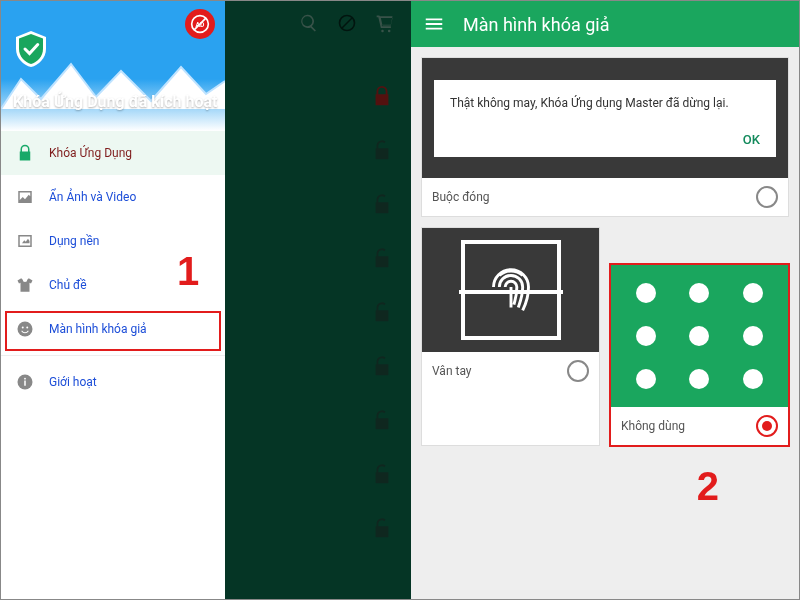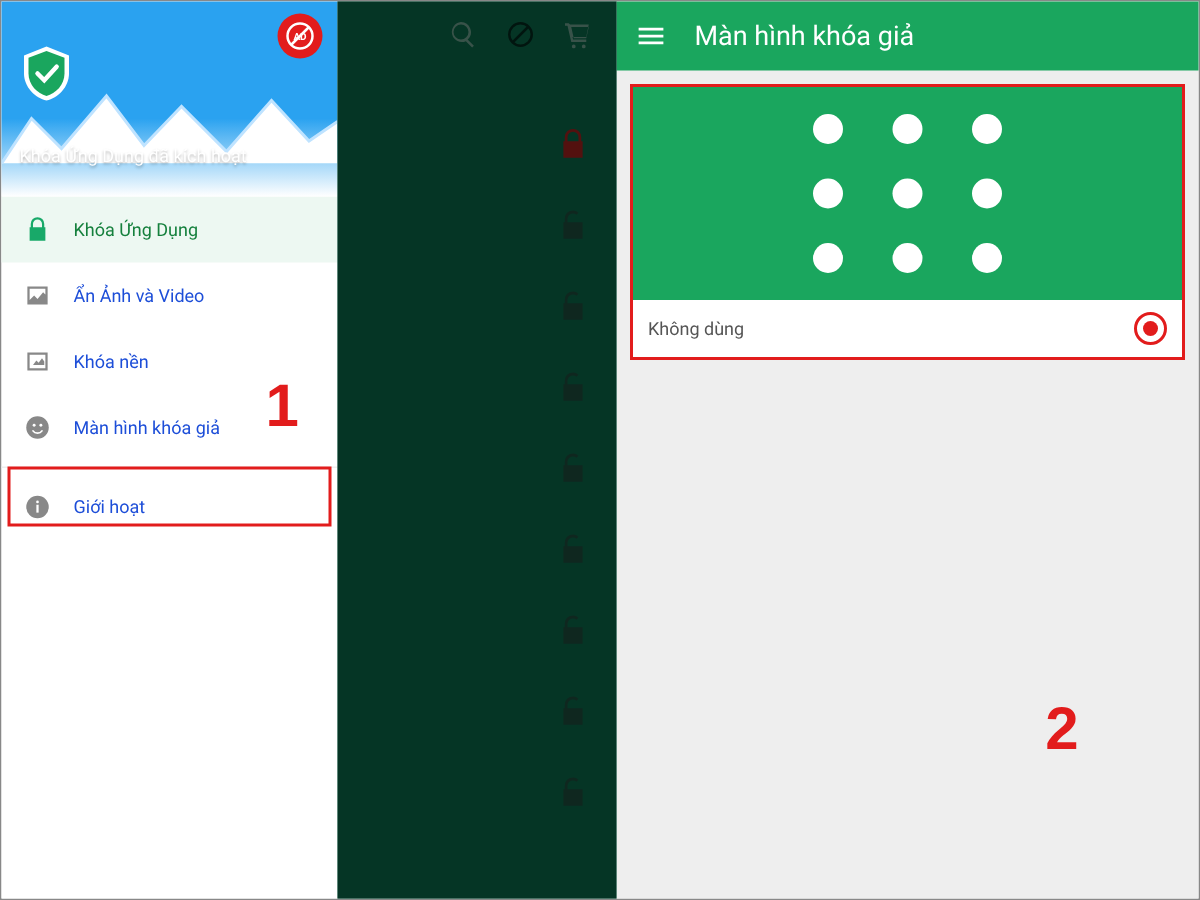--- a/index.html
+++ b/index.html
@@ -6,24 +6,24 @@
   body { width: 800px; height: 600px; background: #fff; overflow: hidden; }
   .frame { width: 800px; height: 600px; border: 1px solid #888; position: relative; display: flex; }
 
   
   .panel-left { width: 224px; height: 100%; background: #fff; position: relative; }
   .drawer-header { height: 130px; background: linear-gradient(#2aa2f0,#2aa2f0 60%,#fff); position: relative; overflow: hidden; color: #fff; text-align: right; }
   .ad-badge { position: absolute; top: 8px; right: 10px; width: 30px; height: 30px; border-radius: 50%; background: #e21c1c; display:flex; align-items:center; justify-content:center; color:#fff; font-size:11px; }
   .ad-badge svg { width: 20px; height: 20px; }
   .mountains { position:absolute; bottom:22px; left:0; right:0; height:50px; }
   .shield { position:absolute; left:12px; top:28px; width:36px; height:40px; }
-  .header-title { position:absolute; left:12px; bottom:20px; font-size:12px; font-weight:400; text-shadow:0 1px 2px rgba(0,0,0,.3);}
+  .header-title { position:absolute; left:12px; bottom:20px; font-size:16px; font-weight:700; text-shadow:0 1px 2px rgba(0,0,0,.3);}
   .menu { display:flex; flex-direction:column; }
   .menu-item { display:flex; align-items:center; height:44px; padding:0 14px; gap:14px; font-size:12px; color:#1d4ed8; cursor:pointer; }
-  .menu-item.active { background:#edf8f2; color:#15803d; }
+  .menu-item.active { background:#edf8f2; color:#7f1d1d; }
   .menu-item .micon { width:20px; height:20px; display:flex; align-items:center; justify-content:center; color:#888; }
   .menu-item.active .micon { color:#18a969; }
   .menu-item.active .micon svg { fill:#18a969; }
   .menu-item .micon svg { width:18px; height:18px; fill:#888; }
   .menu-sep { height:1px; background:#eee; margin:4px 0; }
 
   .highlight-box { position:absolute; border:2px solid #e21c1c; pointer-events:none; }
   .annot { position:absolute; font-size:40px; font-weight:700; color:#e21c1c; font-family: Arial; }
 
   
@@ -104,21 +104,29 @@
             </svg>
           </span>
         <span>Ẩn Ảnh và Video</span>
       </div>
       <div class="menu-item">
         <span class="micon">
             <svg viewBox="0 0 24 24">
               <path d="M3 4h18v16H3V4zm2 2v12h14V6H5zm3 9l3-4 2 2 3-4 2 3v3H8z"></path>
             </svg>
           </span>
-        <span>Khóa nền</span>
+        <span>Dụng nền</span>
+      </div>
+      <div class="menu-item">
+        <span class="micon">
+            <svg viewBox="0 0 24 24">
+              <path d="M7 3l2 2a3 3 0 006 0l2-2 5 3-2 4-2-1v12H6V9l-2 1-2-4 5-3z"></path>
+            </svg>
+          </span>
+        <span>Chủ đề</span>
       </div>
       <div class="menu-item">
         <span class="micon">
             <svg viewBox="0 0 24 24">
               <circle cx="12" cy="12" r="10"></circle>
               <circle cx="9" cy="10" r="1.3" fill="#fff"></circle>
               <circle cx="15" cy="10" r="1.3" fill="#fff"></circle>
               <path d="M8 15c1 1.5 2.5 2 4 2s3-.5 4-2" stroke="#fff" stroke-width="1.6" fill="none" stroke-linecap="round"></path>
             </svg>
           </span>
@@ -207,25 +215,51 @@
   <div class="panel-right">
     <div class="appbar">
       <svg viewBox="0 0 24 24">
           <path d="M3 6h18v2H3V6zm0 5h18v2H3v-2zm0 5h18v2H3v-2z"></path>
         </svg>
       <span>Màn hình khóa giả</span>
     </div>
 
     <div class="content">
 
+      <div class="card">
+        <div class="card-top">
+          <div class="dialog">
+            <div>Thật không may, Khóa Ứng dụng Master đã dừng lại.</div>
+            <div class="dialog-actions">OK</div>
+          </div>
+        </div>
+        <div class="card-bottom">
+          <span>Buộc đóng</span>
+          <span class="radio"></span>
+        </div>
+      </div>
 
       <div class="row-two">
 
-
-        <div class="card" style="position:relative;">
+        <div class="card">
+          <div class="card-top">
+            <div class="fp-box">
+              <svg viewBox="0 0 24 24">
+                <path fill="none" stroke="#fff" stroke-width="1" d="M6 11a6 6 0 0112 0c0 3-1 6-2 8M8 11a4 4 0 018 0c0 3-.8 5-1.5 7M10 11a2 2 0 014 0c0 3-.5 4-1 6M12 11v7M8 7a6 6 0 018 0"></path>
+              </svg>
+              <div class="fp-line"></div>
+            </div>
+          </div>
+          <div class="card-bottom">
+            <span>Vân tay</span>
+            <span class="radio"></span>
+          </div>
+        </div>
+
+        <div class="card" style="position:relative;margin-top:37px;">
           <div class="card-top green">
             <div class="pattern">
               <div class="dot"></div>
                 <div class="dot"></div>
                 <div class="dot"></div>
               <div class="dot"></div>
                 <div class="dot"></div>
                 <div class="dot"></div>
               <div class="dot"></div>
                 <div class="dot"></div>

